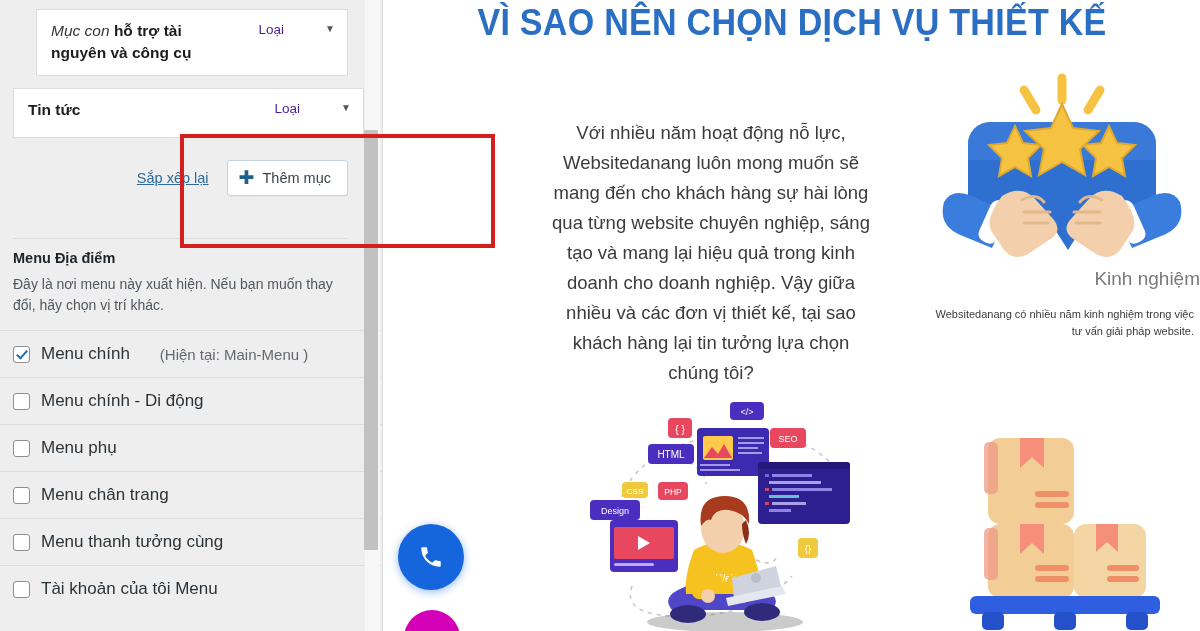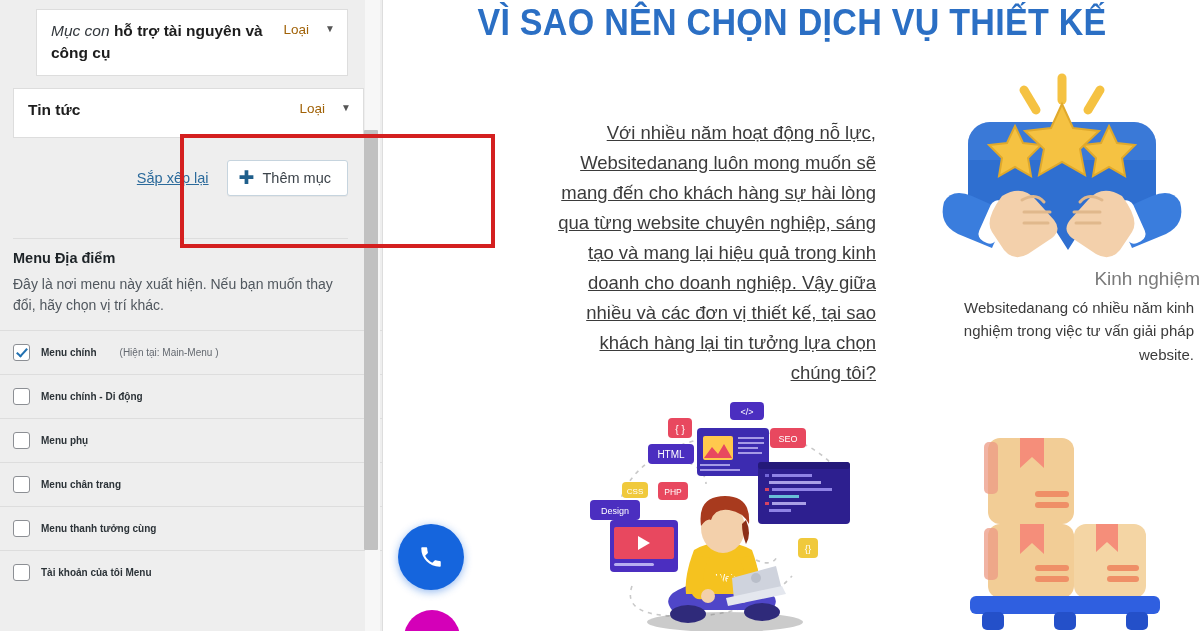--- a/index.html
+++ b/index.html
@@ -28,20 +28,21 @@
   }
 
   .menu-card {
     background: #ffffff;
     border: 1px solid #dddddd;
     box-sizing: border-box;
     display: flex;
     align-items: flex-start;
     padding: 10px 12px 10px 14px;
     position: absolute;
+    gap: 25px;
   }
   .menu-card.child {
     left: 36px;
     right: 34px;
     top: 9px;
     min-height: 66px;
   }
   .menu-card.top-level {
     left: 13px;
     right: 18px;
@@ -57,21 +58,21 @@
     font-weight: 700;
     padding-right: 8px;
   }
   .card-title .prefix {
     font-style: italic;
     font-weight: 400;
     color: #32373c;
   }
   .card-type {
     font-size: 13.5px;
-    color: #a16207;
+    color: #4c1d95;
     white-space: nowrap;
     padding-top: 2px;
   }
   .card-caret {
     margin-left: 16px;
     font-size: 10px;
     color: #555555;
     padding-top: 3px;
   }
 
@@ -173,28 +174,27 @@
     position: absolute;
     left: 5px;
     top: 1px;
     width: 4px;
     height: 9px;
     border: solid #2271b1;
     border-width: 0 2px 2px 0;
     transform: rotate(42deg);
   }
   .loc-label {
-    font-size: 10px;
+    font-size: 17px;
     color: #2c3338;
-    font-weight: bold;
   }
   .loc-note {
-    font-size: 10px;
+    font-size: 15px;
     color: #646970;
-    margin-left: 12px;
+    margin-left: 19px;
   }
 
   
   #panel-scrollbar-track {
     position: absolute;
     right: 2px;
     top: 0;
     width: 15px;
     height: 631px;
     background: #f7f7f7;
@@ -234,49 +234,48 @@
     transform: scaleX(0.92);
     transform-origin: center top;
     white-space: nowrap;
   }
 
   #intro-paragraph {
     position: absolute;
     left: 162px;
     top: 118px;
     width: 330px;
-    text-align: right;
+    text-align: center;
     font-size: 18.5px;
     line-height: 1.62;
     color: #3b3b3b;
-    text-decoration: underline;
   }
 
   
   #feature-experience {
     position: absolute;
     left: 540px;
     top: 60px;
     width: 276px;
     text-align: right;
   }
   #feature-experience .feat-art {
     height: 200px;
     position: relative;
   }
   #feature-experience .feat-title {
     font-size: 19px;
     color: #7a7a7a;
     margin-top: 8px;
   }
   #feature-experience .feat-desc {
-    font-size: 15px;
+    font-size: 11px;
     color: #3b3b3b;
     line-height: 1.55;
-    margin-top: 6px;
+    margin-top: 16px;
     padding: 0 6px;
   }
 
   #feature-boxes-art {
     position: absolute;
     left: 570px;
     top: 424px;
     width: 220px;
     height: 207px;
   }

